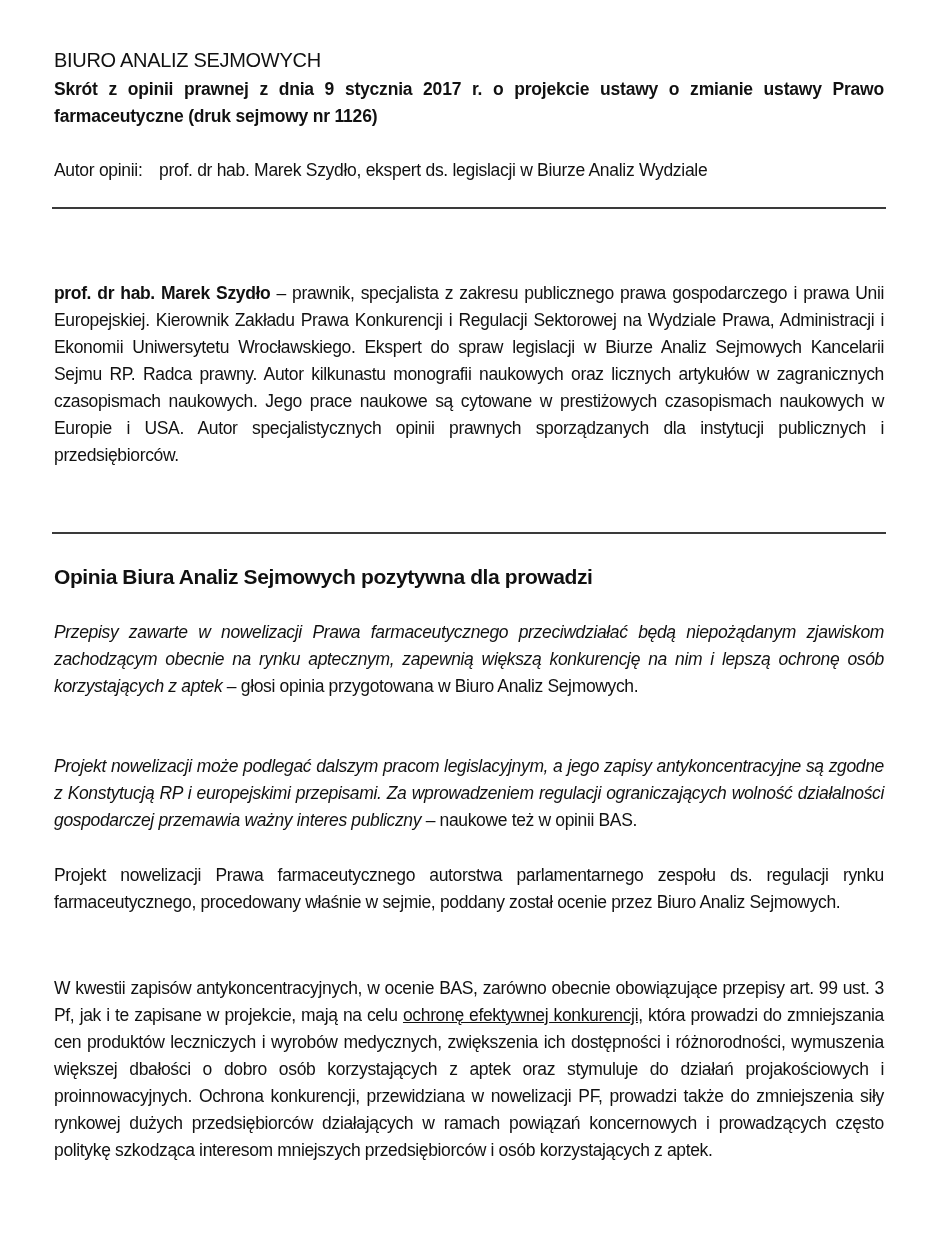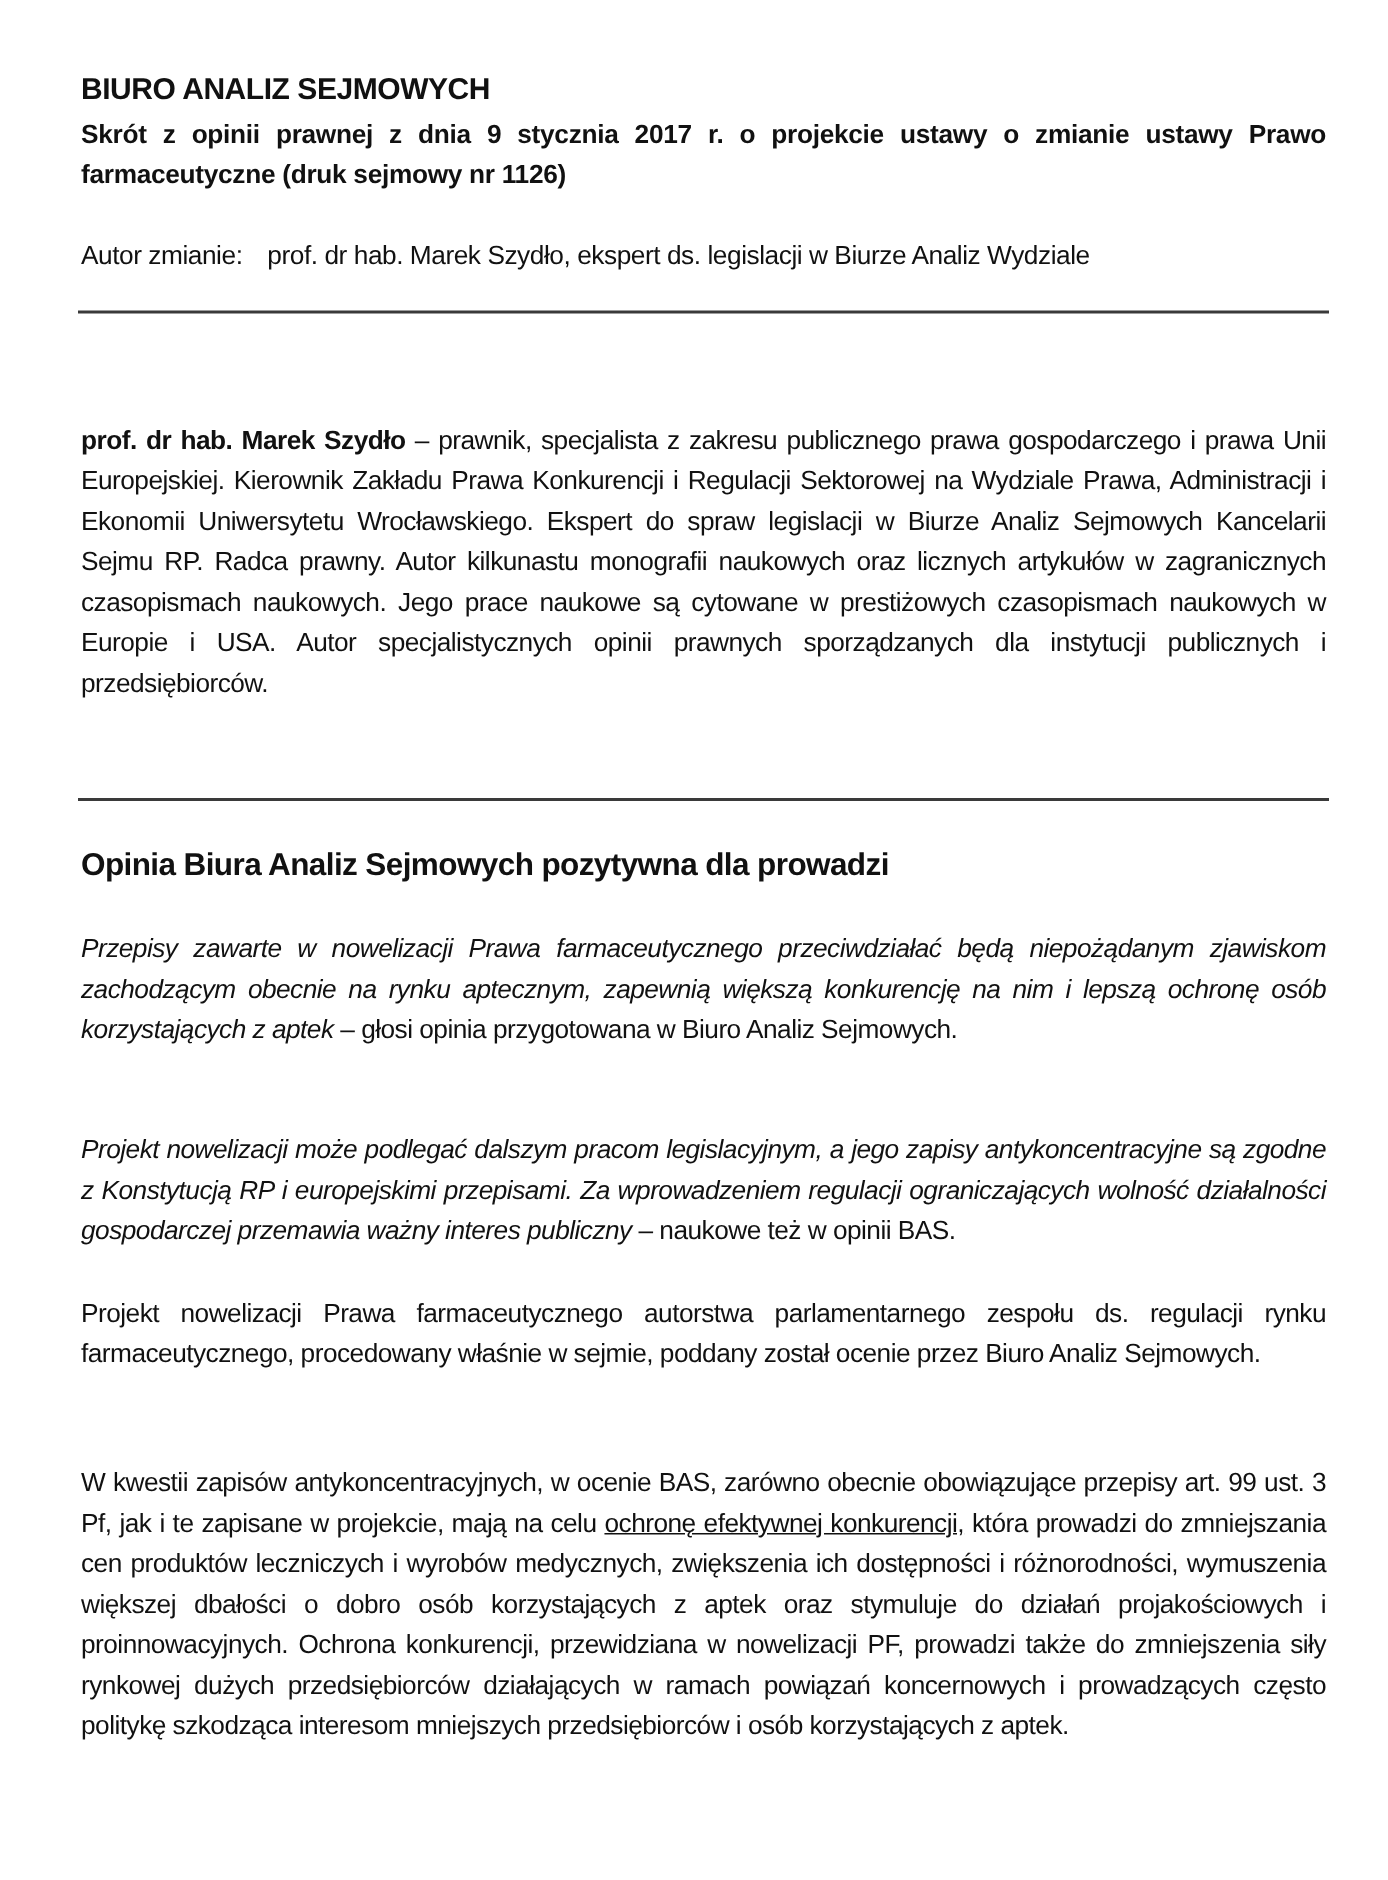--- a/index.html
+++ b/index.html
@@ -1,20 +1,20 @@
 <!DOCTYPE html>
 <html><head>
 <meta charset="utf-8">
 <style>
   html, body { margin: 0; padding: 0; background: #ffffff; }
   body { width: 925px; height: 1253px; position: relative; overflow: hidden;
          font-family: "Liberation Sans", sans-serif; color: #111; }
   .page { position: absolute; left: 54px; top: 0; width: 830px; }
   .abs { position: absolute; left: 0; width: 830px; }
-  .org { top: 47px; font-size: 20px; font-weight: bold; letter-spacing: -0.3px; line-height: 26px; }
+  .org { top: 47px; font-size: 20px; font-weight: normal; letter-spacing: -0.3px; line-height: 26px; }
   .subtitle { top: 76px; font-size: 17.5px; font-weight: bold; line-height: 27px; text-align: justify; text-align-last: left; letter-spacing: -0.2px; }
   .author { top: 157px; font-size: 17.5px; line-height: 26px; letter-spacing: -0.3px; white-space: nowrap; }
   .author .lbl { margin-right: 12px; }
   .rule { position: absolute; left: -2px; width: 834px; height: 2px; background: #3a3a3a; }
   .r1 { top: 207px; }
   .r2 { top: 532px; }
   .para { font-size: 17.5px; line-height: 27px; text-align: justify; letter-spacing: -0.35px; word-spacing: 0px; }
   .bio { top: 280px; }
   .bio b { font-weight: bold; }
   .section-title { top: 563px; font-size: 21px; font-weight: bold; line-height: 28px; letter-spacing: -0.4px; }
@@ -28,21 +28,21 @@
 </head>
 <body>
 
 <div class="page">
 
   <div class="abs org">BIURO ANALIZ SEJMOWYCH</div>
 
   <div class="abs subtitle">Skrót z opinii prawnej z dnia 9 stycznia 2017 r. o projekcie ustawy o zmianie ustawy Prawo farmaceutyczne (druk sejmowy nr 1126)</div>
 
   <div class="abs author">
-    <span class="lbl">Autor zmianie:</span>
+    <span class="lbl">Autor opinii:</span>
     <span>prof. dr hab. Marek Szydło, ekspert ds. legislacji w Biurze Analiz Wydziale</span>
   </div>
 
   <div class="rule r1"></div>
 
   <div class="abs para bio"><b>prof. dr hab. Marek Szydło</b><span> – prawnik, specjalista z zakresu publicznego prawa gospodarczego i prawa Unii Europejskiej. Kierownik Zakładu Prawa Konkurencji i Regulacji Sektorowej na Wydziale Prawa, Administracji i Ekonomii Uniwersytetu Wrocławskiego. Ekspert do spraw legislacji w Biurze Analiz Sejmowych Kancelarii Sejmu RP. Radca prawny. Autor kilkunastu monografii naukowych oraz licznych artykułów w zagranicznych czasopismach naukowych. Jego prace naukowe są cytowane w prestiżowych czasopismach naukowych w Europie i USA. Autor specjalistycznych opinii prawnych sporządzanych dla instytucji publicznych i przedsiębiorców.</span></div>
 
   <div class="rule r2"></div>
 
   <div class="abs section-title">Opinia Biura Analiz Sejmowych pozytywna dla prowadzi</div>

